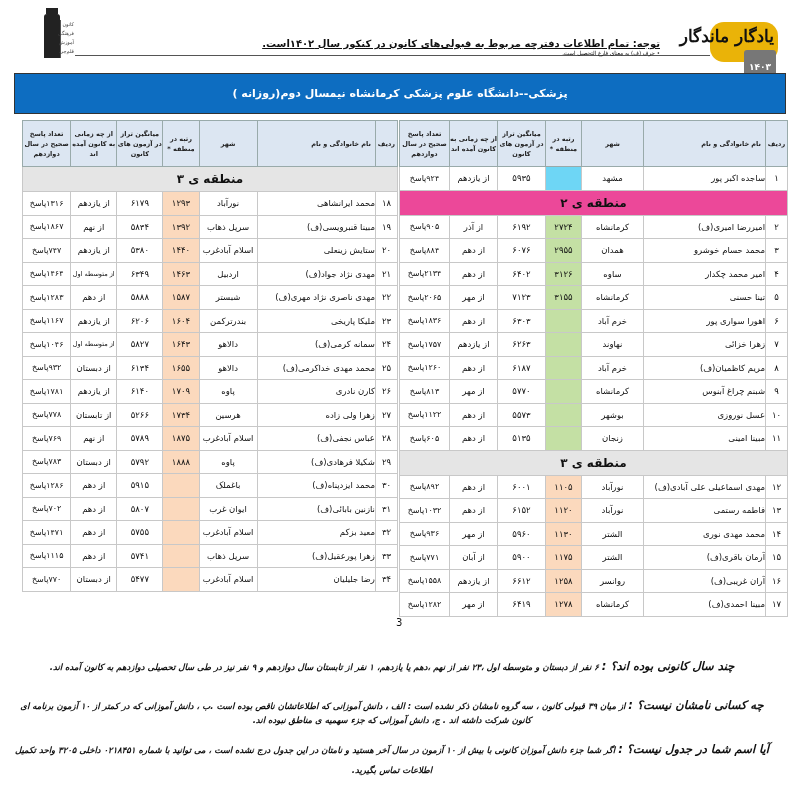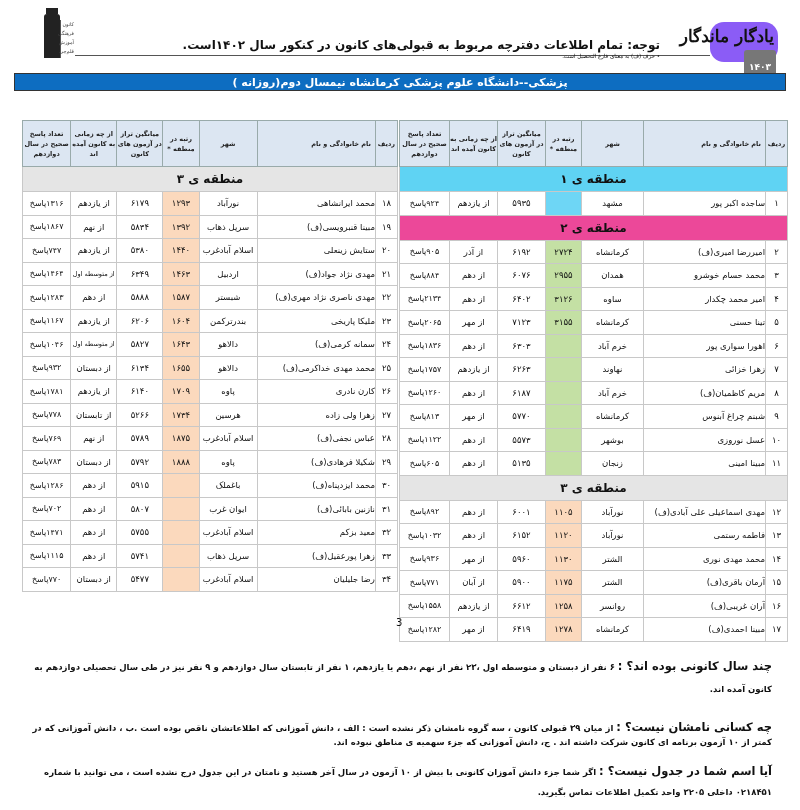--- a/index.html
+++ b/index.html
@@ -1,35 +1,35 @@
 <!DOCTYPE html>
 <html><head>
 <meta charset="utf-8">
 <style>
   * { box-sizing: border-box; margin: 0; padding: 0; }
   html, body { width: 800px; height: 810px; background: #ffffff; overflow: hidden; }
   body { font-family: "DejaVu Sans", sans-serif; color: #111; position: relative; }
 
   
   .header { position: absolute; left: 0; top: 0; width: 800px; height: 66px; }
-  .brand { position: absolute; right: 22px; top: 22px; width: 68px; height: 40px; background: #8b5cf6; border-radius: 14px; }
+  .brand { position: absolute; right: 22px; top: 22px; width: 68px; height: 40px; background: #eab308; border-radius: 14px; }
   .brand-text { position: absolute; right: 4px; top: 4px; font-family: "DejaVu Serif", serif; font-weight: bold; font-size: 17px; color: #111; direction: rtl; white-space: nowrap; }
   .brand-year { position: absolute; right: 24px; top: 50px; background: #777; color: #fff; font-size: 9px; font-weight: bold; padding: 12px 5px; border-radius: 3px; }
   .header-line { position: absolute; left: 75px; right: 90px; top: 55px; height: 1px; background: #555; }
   .notice { position: absolute; right: 140px; top: 38px; direction: rtl; text-align: right; }
-  .notice-main { font-size: 12px; font-weight: bold; }
+  .notice-main { font-size: 10px; font-weight: bold; text-decoration: underline; }
   .notice-sub { font-size: 5.5px; margin-top: 1px; }
   .logo { position: absolute; left: 44px; top: 6px; width: 32px; height: 52px; }
   .logo-figure { position: absolute; left: 0; top: 8px; width: 16px; height: 44px; background: #222; border-radius: 3px 3px 0 0; }
   .logo-cap { position: absolute; left: 2px; top: 2px; width: 12px; height: 6px; background: #222; }
   .logo-board { position: absolute; left: 16px; top: 14px; width: 14px; height: 38px; border-left: 1px solid #555; }
   .logo-word { font-size: 5px; line-height: 9px; color: #444; text-align: right; direction: rtl; }
 
   
-  .title-bar { position: absolute; left: 14px; top: 73px; width: 772px; height: 18px; background: #0d6dc1; border: 1px solid #333; display: flex; align-items: center; justify-content: center; }
+  .title-bar { position: absolute; left: 14px; top: 73px; width: 772px; height: 41px; background: #0d6dc1; border: 1px solid #333; display: flex; align-items: center; justify-content: center; }
   .title-text { color: #fff; font-weight: bold; font-size: 11px; direction: rtl; }
 
   
   .tbl { position: absolute; top: 120px; border-collapse: collapse; direction: rtl; font-size: 8px; table-layout: fixed; }
   .tbl-right { right: 12px; width: 388px; }
   .tbl-left { left: 22px; width: 376px; }
   .tbl th { background: #dce6f2; font-weight: bold; font-size: 6.5px; line-height: 10px; height: 46px; border: 1px solid #9aa; color: #222; }
   .tbl td { border: 1px solid #c8c8c8; height: 23.5px; text-align: center; white-space: nowrap; overflow: hidden; font-size: 8.5px; }
   .tbl td.c-name { text-align: right; }
   .tbl td.c-idx { text-align: center; }
@@ -39,21 +39,21 @@
   .r1 td { background: #5fd3f3; }
   .r2 td { background: #ec4899; }
   .r3 td { background: #e5e5e5; }
   .rank1 { background: #6ed6f5; }
   .rank2 { background: #c4e0a4; }
   .rank3 { background: #fbd9bd; }
 
   .page-num { position: absolute; left: 396px; top: 617px; font-size: 10px; }
 
   
-  .footer { position: absolute; right: 28px; top: 655px; width: 760px; direction: rtl; text-align: right; font-size: 8.5px; font-weight: bold; line-height: 22px; }
+  .footer { position: absolute; right: 28px; top: 655px; width: 760px; direction: rtl; text-align: center; font-size: 8.5px; font-weight: bold; line-height: 22px; font-style: italic; }
   .footer .q { font-size: 11.5px; font-weight: bold; }
   .footer p { margin: 0; }
   .footer .tight { line-height: 14px; }
 </style>
 </head>
 <body>
 
 <div class="header">
   <div class="logo">
     <div class="logo-cap"></div>
@@ -95,23 +95,20 @@
       <th>ردیف</th>
       <th style="text-align:right;padding-right:4px">نام خانوادگی و نام</th>
       <th>شهر</th>
       <th>رتبه در منطقه *</th>
       <th>میانگین تراز در آزمون های کانون</th>
       <th>از چه زمانی به کانون آمده اند</th>
       <th>تعداد پاسخ صحیح در سال دوازدهم</th>
     </tr>
   </thead>
   <tbody>
-      <tr class="region r1">
-        <td colspan="7">منطقه ی ۱</td>
-      </tr>
       <tr>
         <td class="c-idx">۱</td>
         <td class="c-name">ساجده اکبر پور</td>
         <td class="c-city">مشهد</td>
         <td class="c-rank rank1"></td>
         <td class="c-avg">۵۹۳۵</td>
         <td class="c-since">از یازدهم</td>
         <td class="c-ans">۹۲۴پاسخ</td>
       </tr>
       <tr class="region r2">

